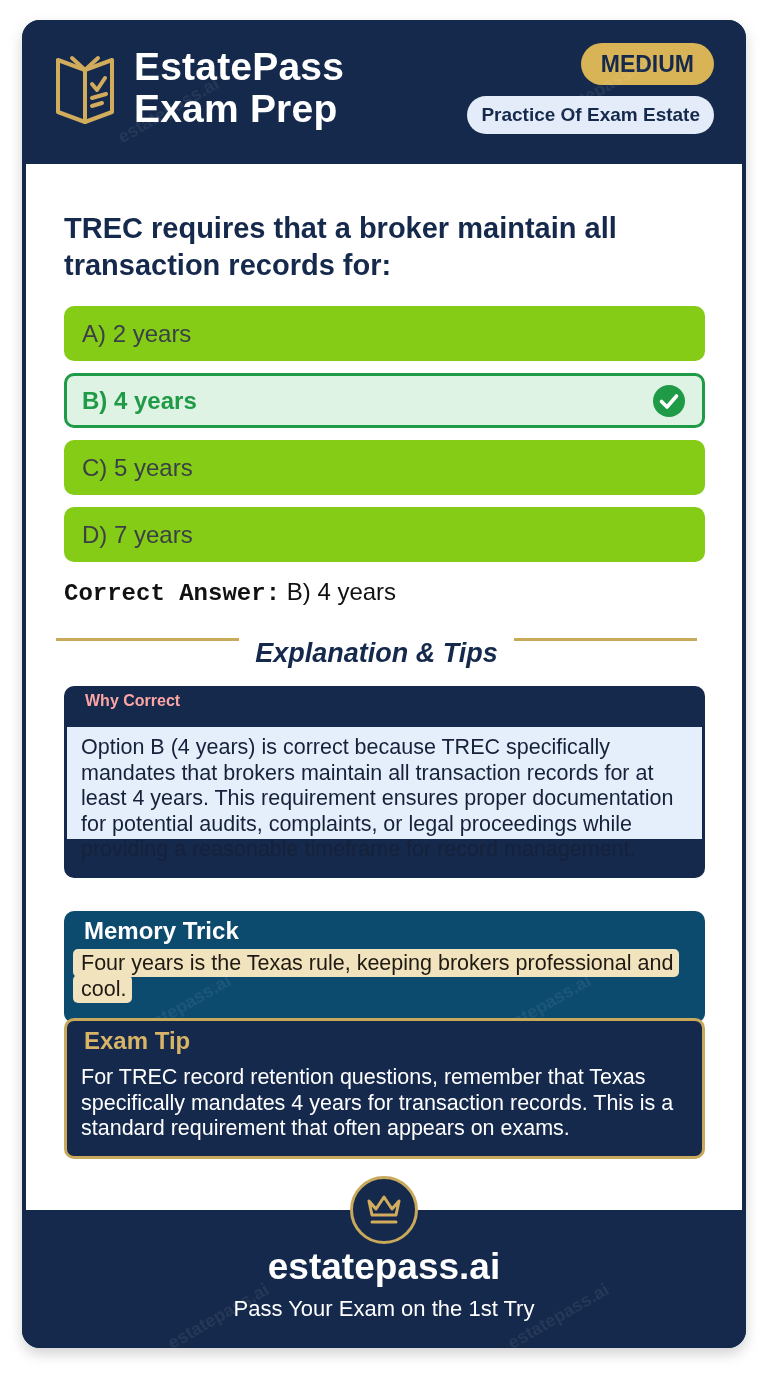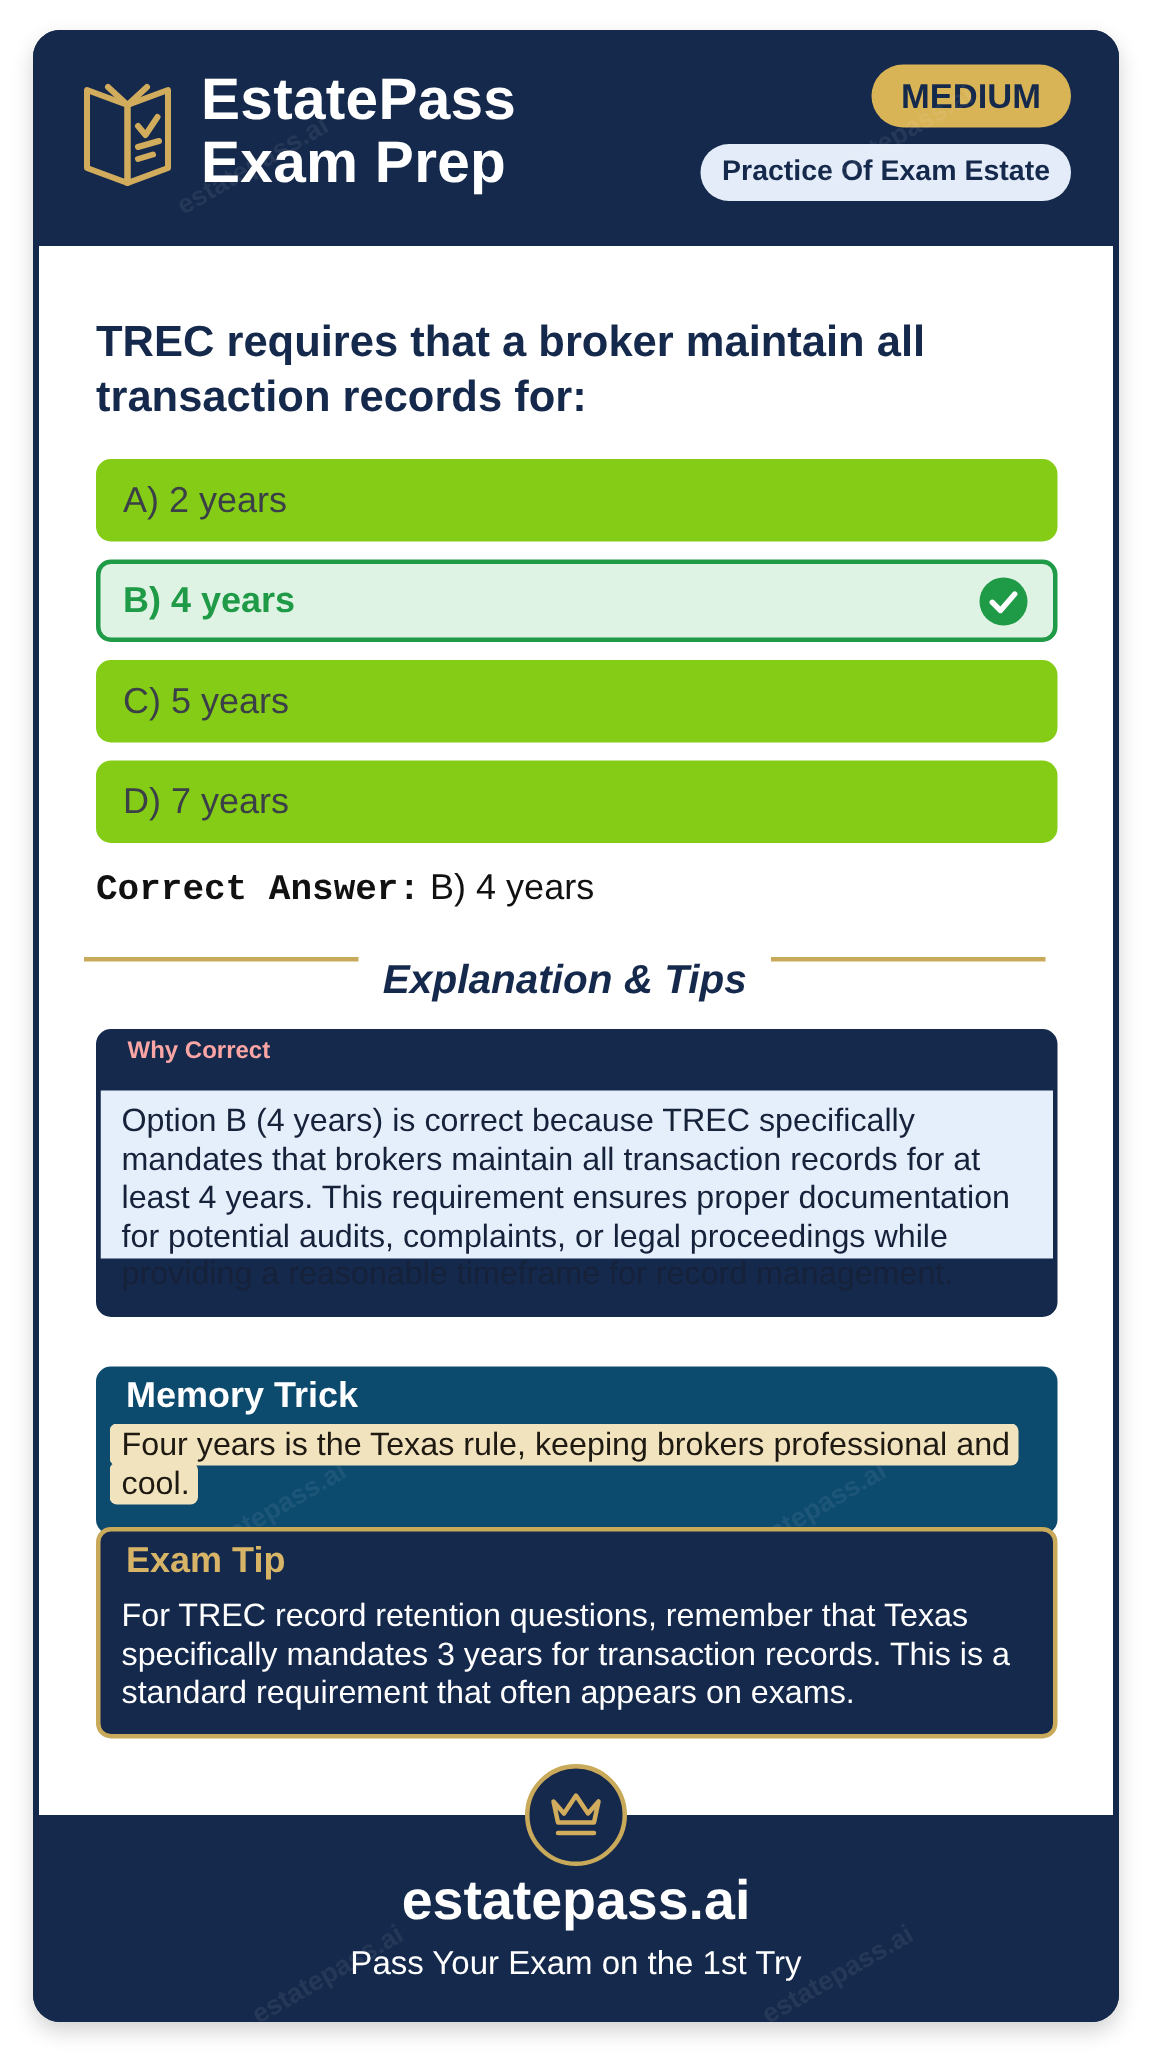--- a/index.html
+++ b/index.html
@@ -131,21 +131,21 @@
 
     <div class="box box-memory">
       <div class="box-title">Memory Trick</div>
       <div class="memory-text"><span>Four years is the Texas rule, keeping brokers professional and cool.</span></div>
       <div class="watermark" style="left:60px; top:86px;">estatepass.ai</div>
       <div class="watermark" style="left:420px; top:86px;">estatepass.ai</div>
     </div>
 
     <div class="box box-tip">
       <div class="box-title">Exam Tip</div>
-      <div class="box-body">For TREC record retention questions, remember that Texas specifically mandates 3 years for transaction records. This is a standard requirement that often appears on exams.</div>
+      <div class="box-body">For TREC record retention questions, remember that Texas specifically mandates 4 years for transaction records. This is a standard requirement that often appears on exams.</div>
     </div>
   </div>
 
   <div class="footer">
     <div class="watermark" style="left:140px; top:96px;">estatepass.ai</div>
     <div class="watermark" style="left:480px; top:96px;">estatepass.ai</div>
   </div>
   <div class="crown-badge">
     <svg width="38" height="34" viewBox="0 0 38 34" fill="none" stroke="#d1ac5c" stroke-width="3" stroke-linejoin="round" stroke-linecap="round">
       <path d="M4 8 L11 16 L19 4 L27 16 L34 8 L31 22 L7 22 Z"></path>

